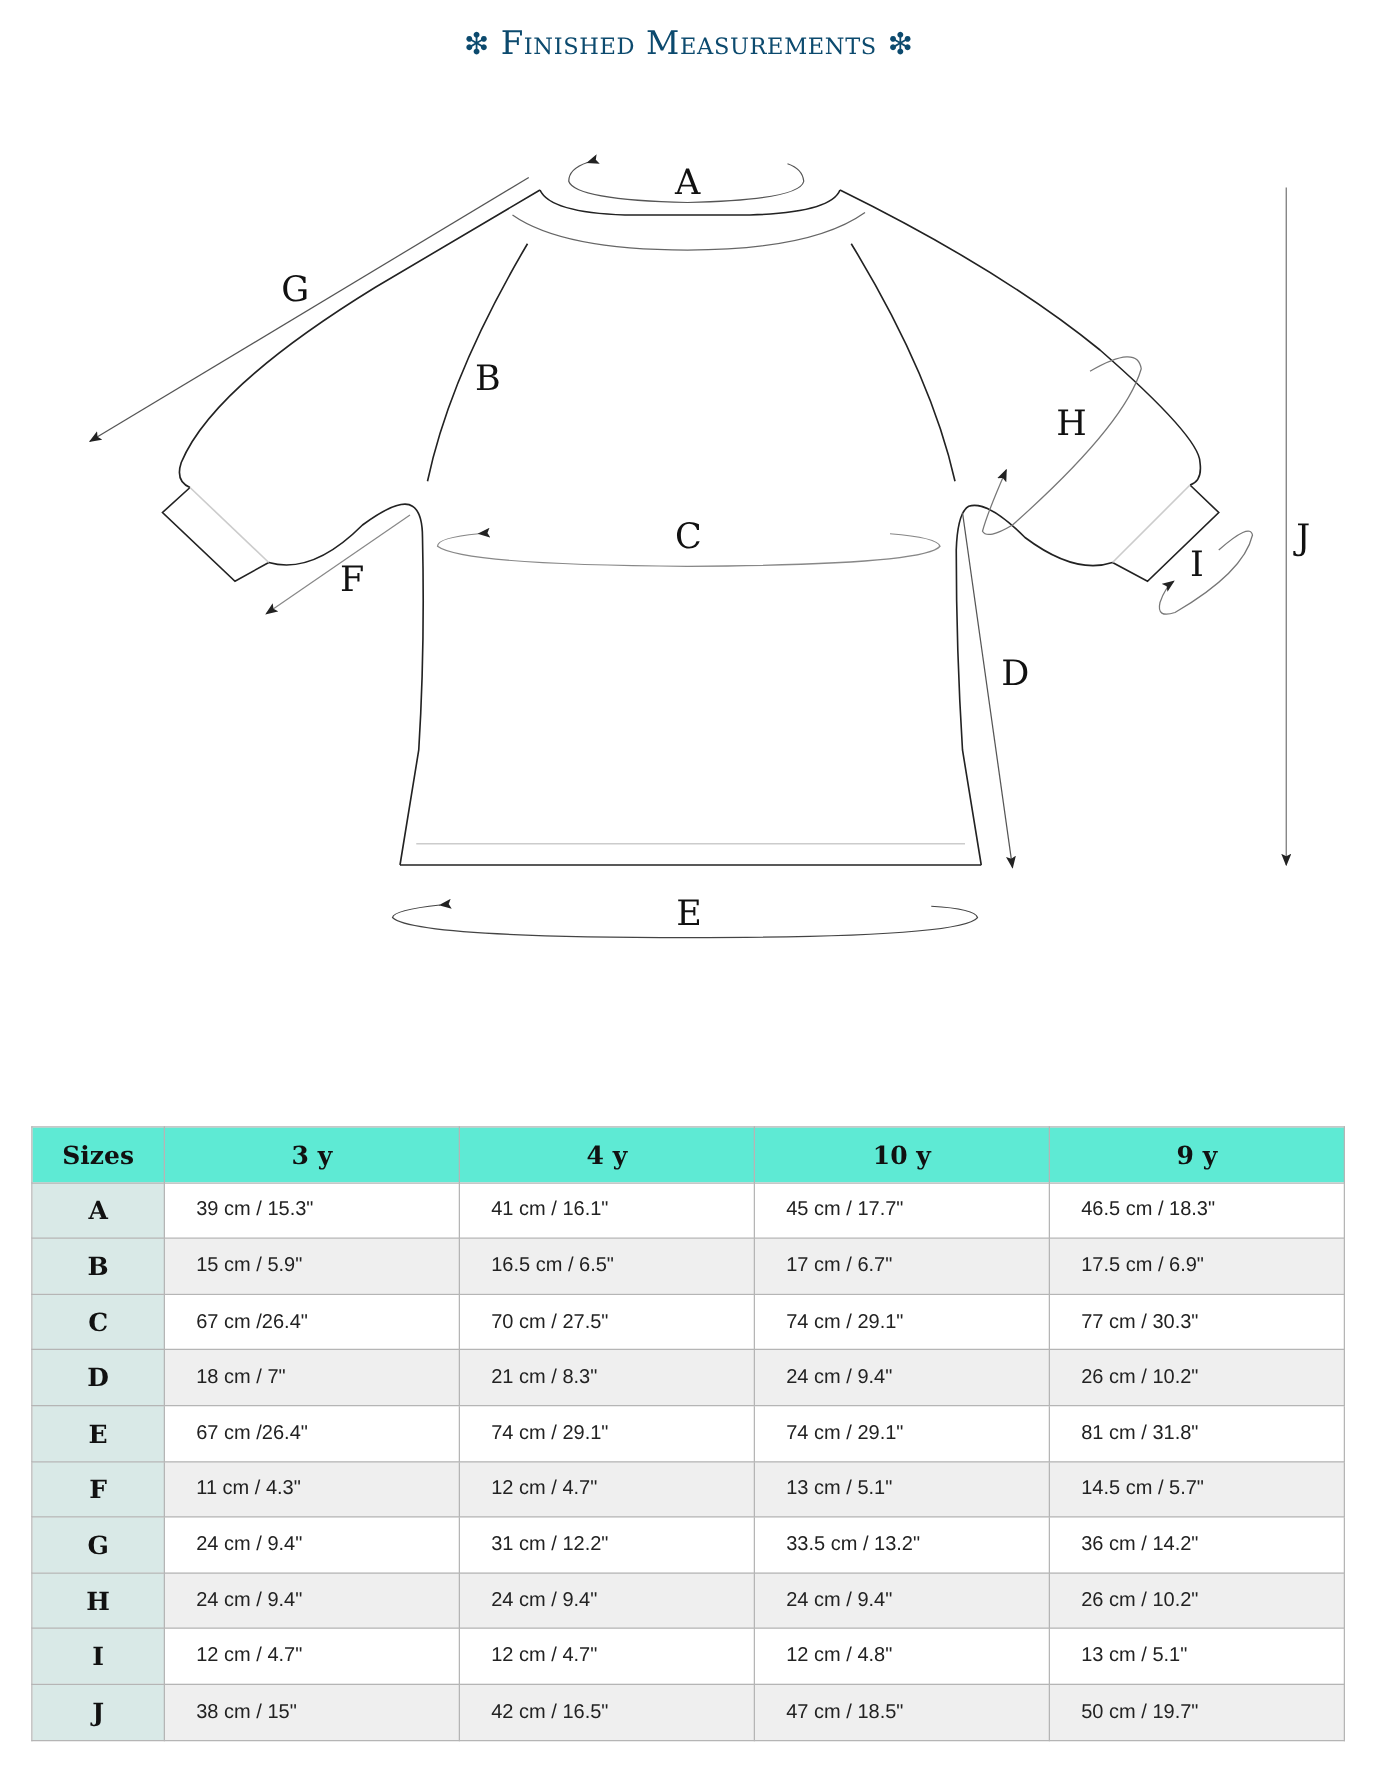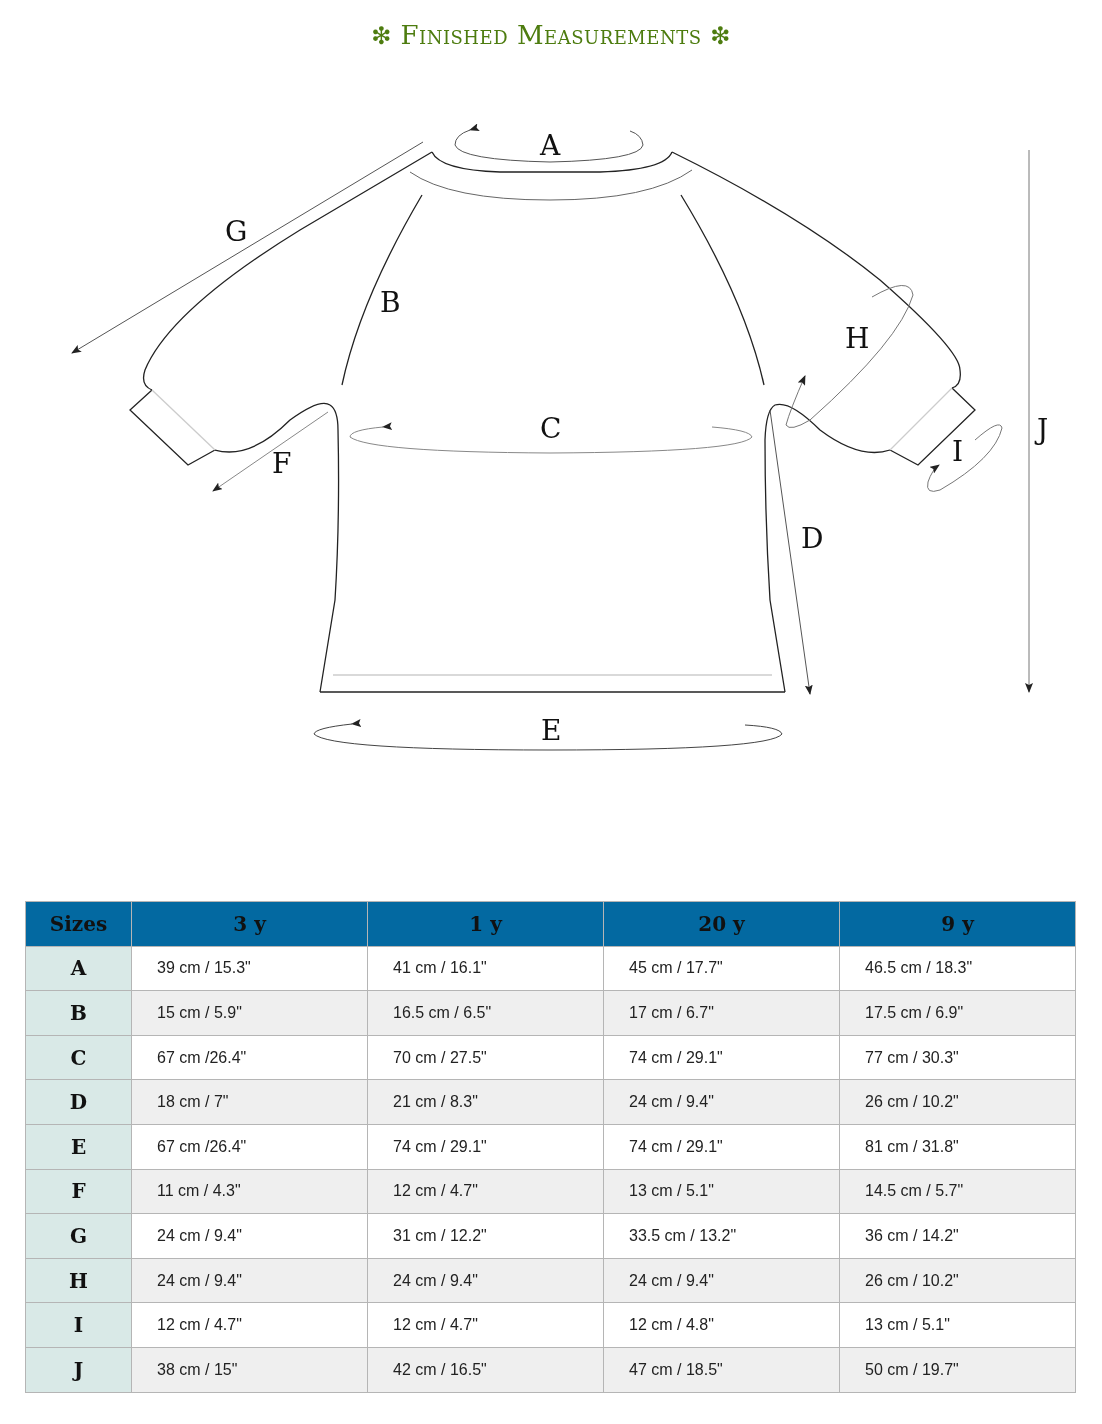--- a/index.html
+++ b/index.html
@@ -2,40 +2,40 @@
 <html><head>
 <meta charset="utf-8">
 <style>
   * { box-sizing: border-box; margin: 0; padding: 0; }
   html, body { width: 1102px; height: 1424px; background: #ffffff; overflow: hidden; }
   body { position: relative; font-family: "Liberation Serif", serif; color: #111; }
 
   .title {
     position: absolute; left: 0; top: 20px; width: 1102px; text-align: center;
     font-family: "DejaVu Serif", "Liberation Serif", serif;
-    font-size: 26px; font-variant: small-caps; letter-spacing: 0.5px; color: #4d7c0f;
+    font-size: 26px; font-variant: small-caps; letter-spacing: 0.5px; color: #0c4a6e;
   }
   .title .orn { font-family: "DejaVu Sans", sans-serif; font-size: 24px; }
 
   .diagram { position: absolute; left: 0; top: 80px; width: 1102px; height: 720px; }
   .diagram svg { width: 1102px; height: 720px; display: block; }
   .lbl {
     position: absolute; font-family: "DejaVu Serif", "Liberation Serif", serif;
     font-size: 28px; color: #111; line-height: 1;
   }
 
   table.measure {
     position: absolute; left: 25px; top: 901px; width: 1051px;
     border-collapse: collapse; table-layout: fixed;
   }
   table.measure th, table.measure td {
     border: 1px solid #b5b5b5; height: 44.6px;
   }
   table.measure thead th {
-    background: #0369a1; font-family: "DejaVu Serif", "Liberation Serif", serif;
+    background: #5eead4; font-family: "DejaVu Serif", "Liberation Serif", serif;
     font-weight: bold; font-size: 20px; text-align: center; color: #111; margin-left: 36px;
   }
   table.measure thead th.sizes-h { font-size: 20px; }
   table.measure td.rowkey {
     background: #d9e9e7; text-align: center;
     font-family: "DejaVu Serif", "Liberation Serif", serif;
     font-weight: bold; font-size: 20px;
   }
   table.measure td.val {
     font-family: "Liberation Sans", sans-serif; font-size: 16px;
@@ -125,22 +125,22 @@
     <col class="c0">
       <col>
       <col>
       <col>
       <col>
   </colgroup>
   <thead>
     <tr>
       <th class="sizes-h">Sizes</th>
       <th>3 y</th>
-      <th>1 y</th>
-      <th>20 y</th>
+      <th>4 y</th>
+      <th>10 y</th>
       <th>9 y</th>
     </tr>
   </thead>
   <tbody>
     <tr class="odd">
       <td class="rowkey">A</td>
       <td class="val">39 cm / 15.3"</td>
       <td class="val">41 cm / 16.1"</td>
       <td class="val">45 cm / 17.7"</td>
       <td class="val">46.5 cm / 18.3"</td>

